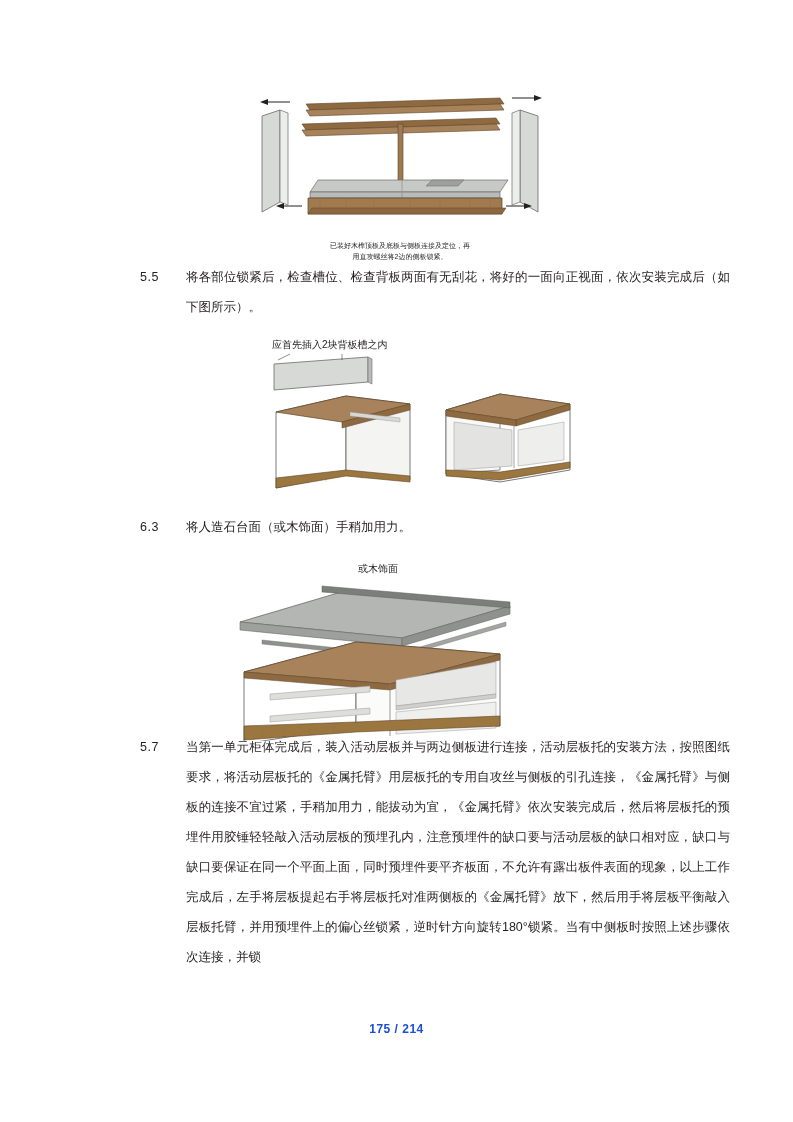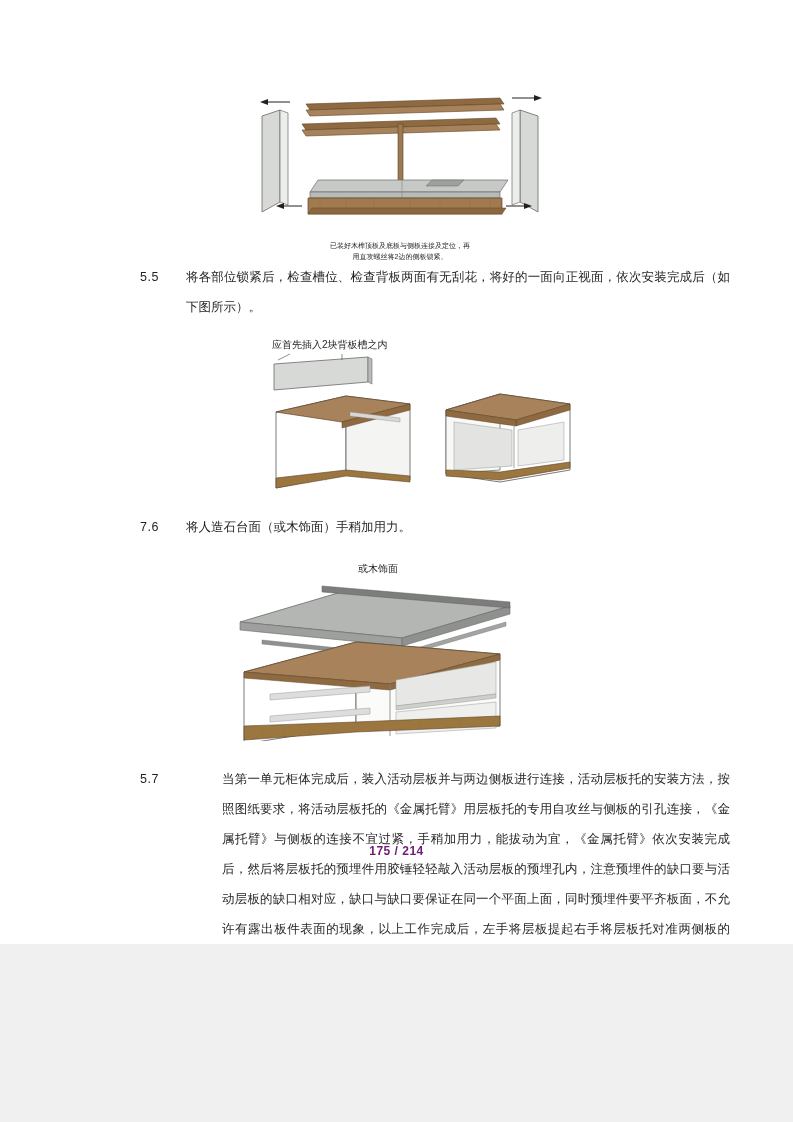--- a/index.html
+++ b/index.html
@@ -2,21 +2,21 @@
 <html><head>
 <meta charset="utf-8">
 <style>
   html, body {
     margin: 0;
     padding: 0;
     background: #f0f0f0;
   }
   .page {
     width: 793px;
-    height: 944px;
+    height: 1122px;
     background: #ffffff;
     position: relative;
     margin: 0 auto;
     font-family: "Liberation Sans", sans-serif;
     color: #1a1a1a;
     overflow: hidden;
   }
 
   
   .section {
@@ -56,21 +56,21 @@
 
   
   .footer {
     position: absolute;
     left: 0;
     right: 0;
     bottom: 86px;
     text-align: center;
     font-size: 12px;
     font-weight: bold;
-    color: #701a75;
+    color: #1d4ed8;
     letter-spacing: 0.5px;
   }
 
   svg { display: block; }
 </style>
 </head>
 <body>
 
 <div class="page">
 
@@ -174,21 +174,21 @@
       <g stroke="#8a6239" stroke-width="0.4" opacity="0.55">
         <line x1="212" y1="120" x2="212" y2="126"></line>
         <line x1="232" y1="121" x2="232" y2="127"></line>
         <line x1="276" y1="118" x2="276" y2="124"></line>
         <line x1="300" y1="114" x2="300" y2="120"></line>
       </g>
     </svg>
   </div>
 
   <div class="section" style="left:140px; top:512px; width:590px;">
-    <div class="sec-num">7.6</div>
+    <div class="sec-num">6.3</div>
     <div class="sec-body">将人造石台面（或木饰面）手稍加用力。</div>
   </div>
 
   <div class="figure" style="left:210px; top:562px; width:330px; height:180px;">
     <div class="fig-label" style="margin-left:6px;">或木饰面</div>
     <svg width="330" height="165" viewBox="0 0 330 165">
 
       <polygon points="30,46 138,14 300,30 192,62" fill="#b4b6b3" stroke="#6b6b6b" stroke-width="0.8"></polygon>
       <polygon points="30,46 192,62 192,70 30,54" fill="#9ea09d" stroke="#6b6b6b" stroke-width="0.6"></polygon>
       <polygon points="192,62 300,30 300,38 192,70" fill="#8f918e" stroke="#6b6b6b" stroke-width="0.6"></polygon>
@@ -219,20 +219,20 @@
         <line x1="74" y1="153" x2="74" y2="161"></line>
         <line x1="100" y1="151" x2="100" y2="159"></line>
         <line x1="124" y1="149" x2="124" y2="157"></line>
         <line x1="172" y1="148" x2="172" y2="155"></line>
         <line x1="210" y1="146" x2="210" y2="153"></line>
         <line x1="250" y1="144" x2="250" y2="151"></line>
       </g>
     </svg>
   </div>
 
-  <div class="section" style="left:140px; top:764px; width:590px;gap:36px;">
+  <div class="section" style="left:140px; top:732px; width:590px;">
     <div class="sec-num">5.7</div>
     <div class="sec-body">当第一单元柜体完成后，装入活动层板并与两边侧板进行连接，活动层板托的安装方法，按照图纸要求，将活动层板托的《金属托臂》用层板托的专用自攻丝与侧板的引孔连接，《金属托臂》与侧板的连接不宜过紧，手稍加用力，能拔动为宜，《金属托臂》依次安装完成后，然后将层板托的预埋件用胶锤轻轻敲入活动层板的预埋孔内，注意预埋件的缺口要与活动层板的缺口相对应，缺口与缺口要保证在同一个平面上面，同时预埋件要平齐板面，不允许有露出板件表面的现象，以上工作完成后，左手将层板提起右手将层板托对准两侧板的《金属托臂》放下，然后用手将层板平衡敲入层板托臂，并用预埋件上的偏心丝锁紧，逆时针方向旋转180°锁紧。当有中侧板时按照上述步骤依次连接，并锁</div>
   </div>
 
   <div class="footer" style="bottom:86px;">175 / 214</div>
 
 </div>
 
 </body></html>

